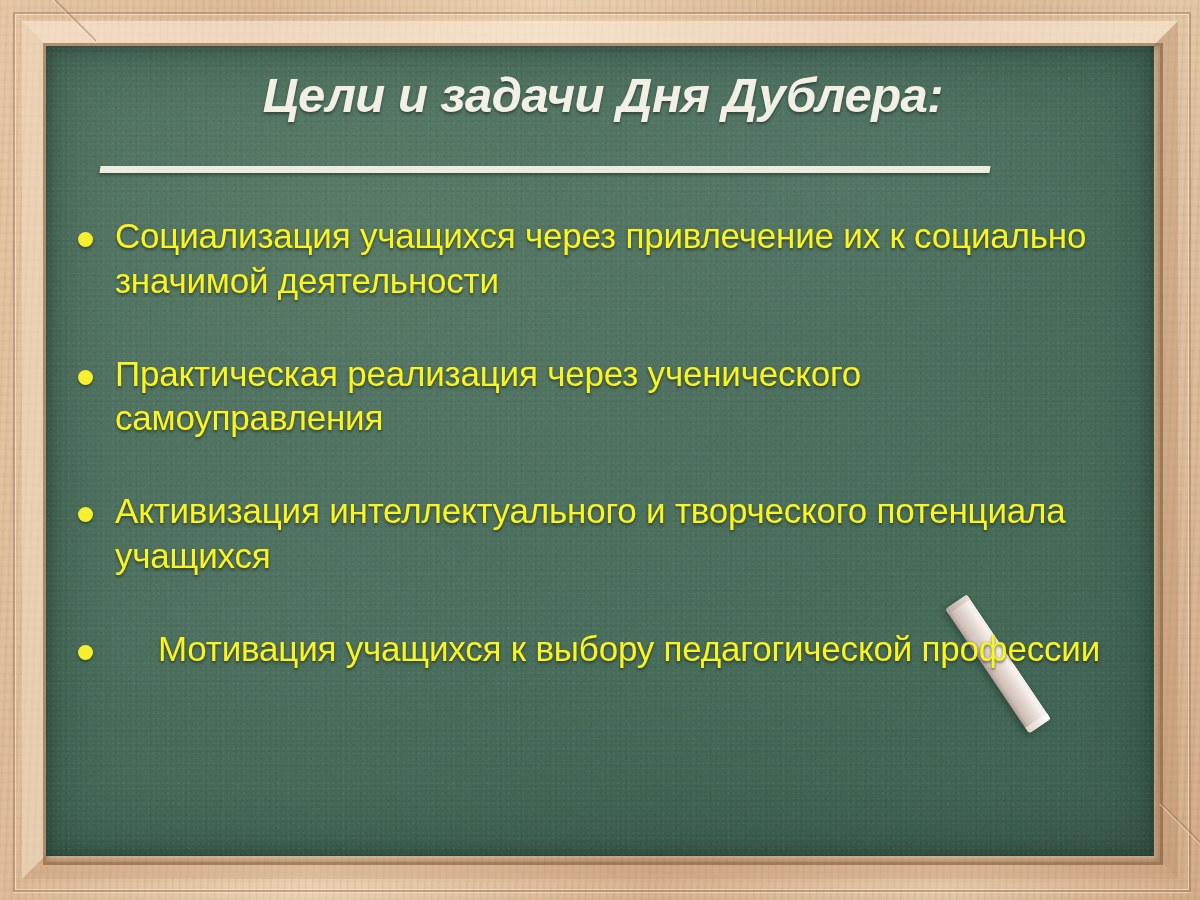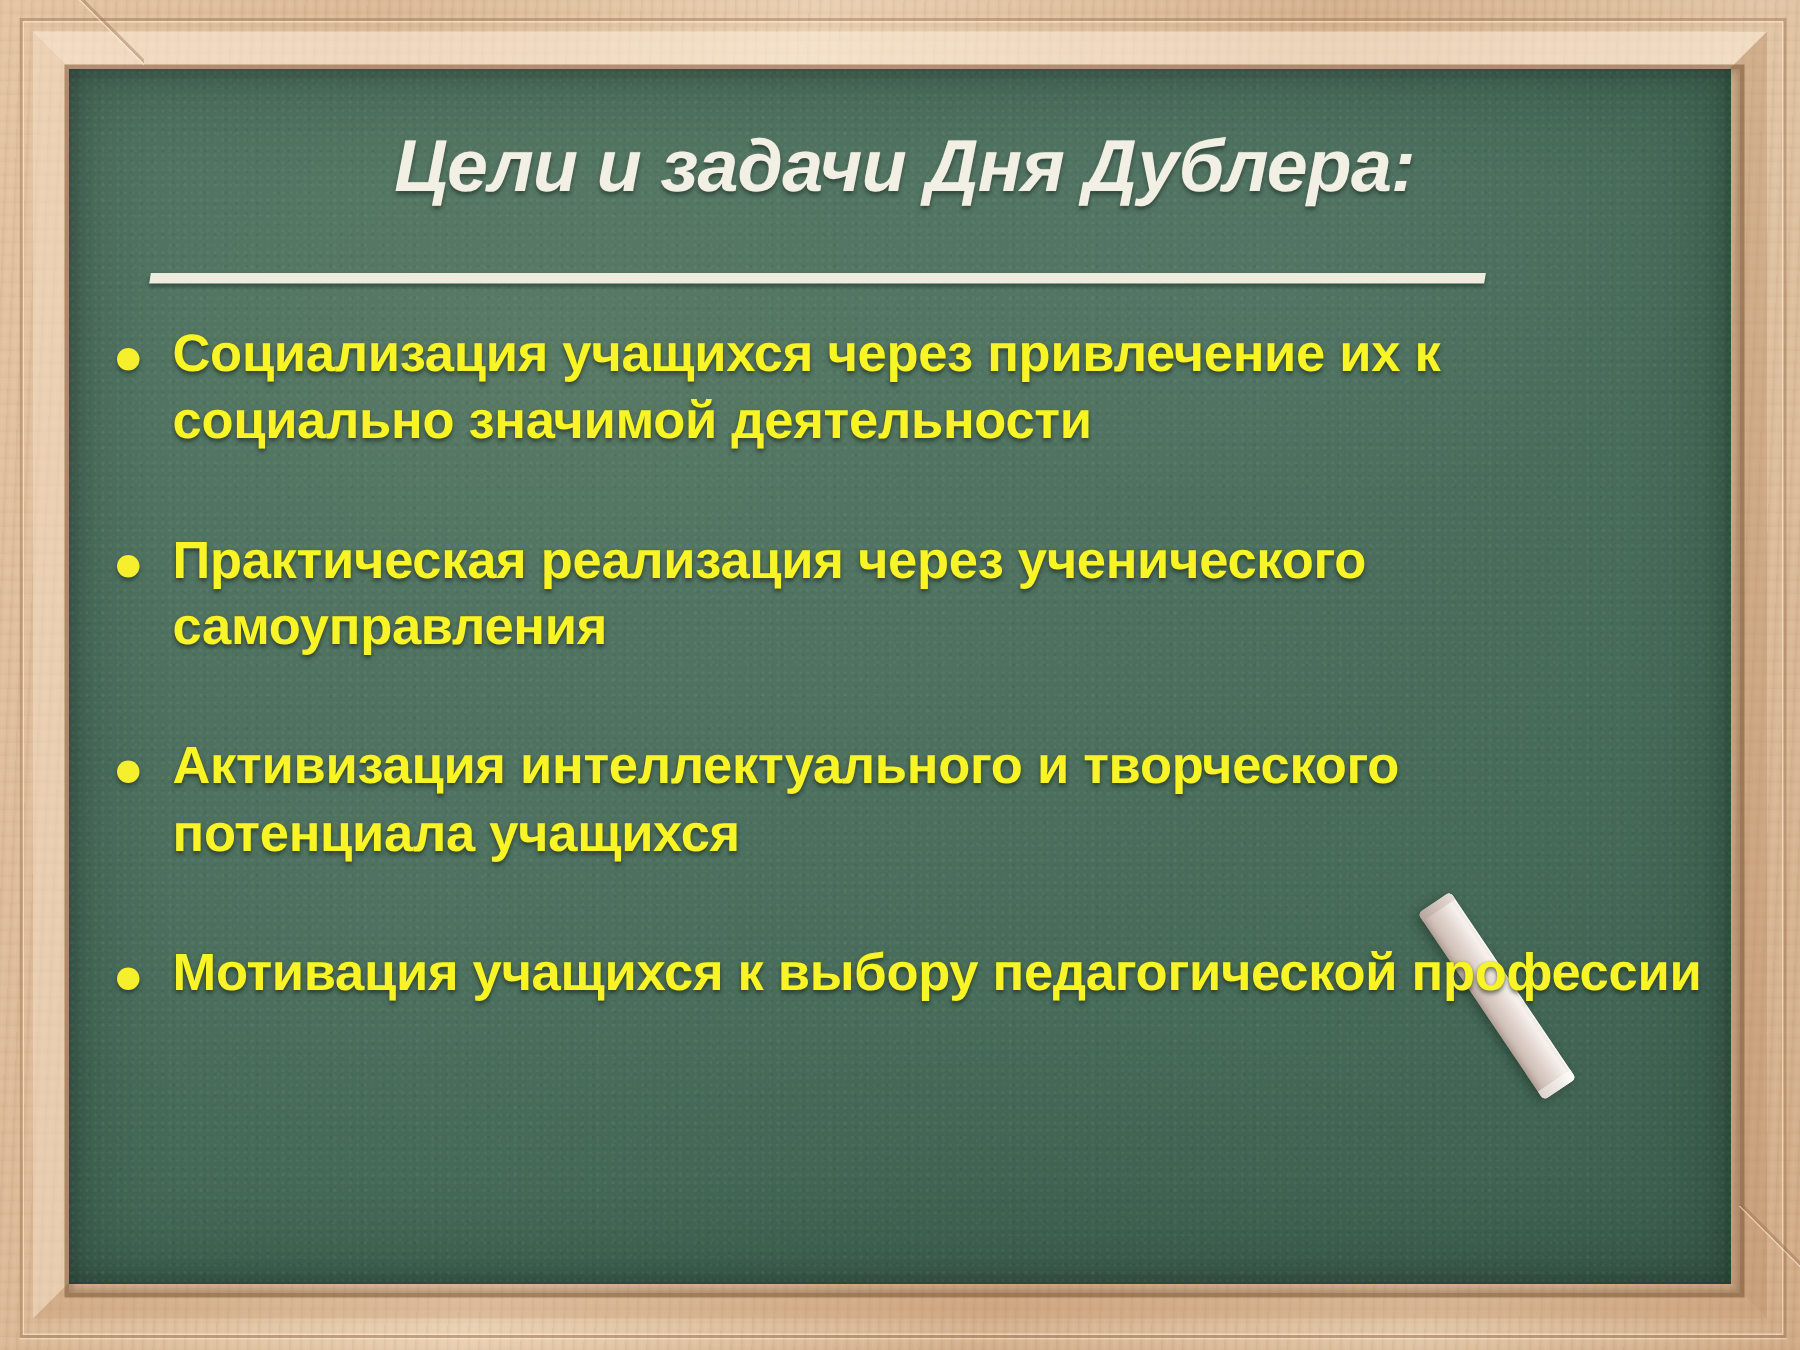--- a/index.html
+++ b/index.html
@@ -143,21 +143,21 @@
     background:
       radial-gradient(ellipse 40% 30% at 72% 16%, rgba(255,255,255,0.035), transparent 70%),
       radial-gradient(ellipse 35% 26% at 18% 70%, rgba(255,255,255,0.025), transparent 72%),
       radial-gradient(ellipse 45% 22% at 55% 92%, rgba(0,0,0,0.05), transparent 70%);
     pointer-events: none;
   }
 
   
   .title-wrap {
     position: absolute;
-    left: 0; top: 40px;
+    left: 0; top: 24px;
     width: 1108px;
     text-align: center;
   }
   .title {
     display: inline-block;
     font-size: 49px;
     line-height: 1.05;
     font-weight: bold;
     font-style: italic;
     color: #f2f0e4;
@@ -223,35 +223,35 @@
     left: 22px;
     top: 168px;
     width: 1070px;
     z-index: 3;
   }
   .bullet-item {
     display: flex;
     align-items: flex-start;
     margin-bottom: 48px;
   }
-  .bullet-item:last-child { margin-bottom: 0; }
+  .bullet-item:last-child { margin-bottom: 0; gap: 43px; }
   .bullet-dot {
     flex: 0 0 auto;
     width: 15px;
     height: 15px;
     border-radius: 50%;
     background: #f6ef2e;
     margin: 18px 22px 0 10px;
     box-shadow: 0 2px 3px rgba(12,26,18,0.45);
   }
   .bullet-text {
     flex: 1 1 auto;
     font-size: 35px;
     line-height: 1.28;
-    font-weight: bold;
+    font-weight: normal;
     color: #f9f425;
     letter-spacing: -0.2px;
     text-shadow:
       0 2px 3px rgba(12,26,18,0.55),
       0 0 2px rgba(120,120,10,0.35);
   }
 </style>
 </head>
 <body>
 

